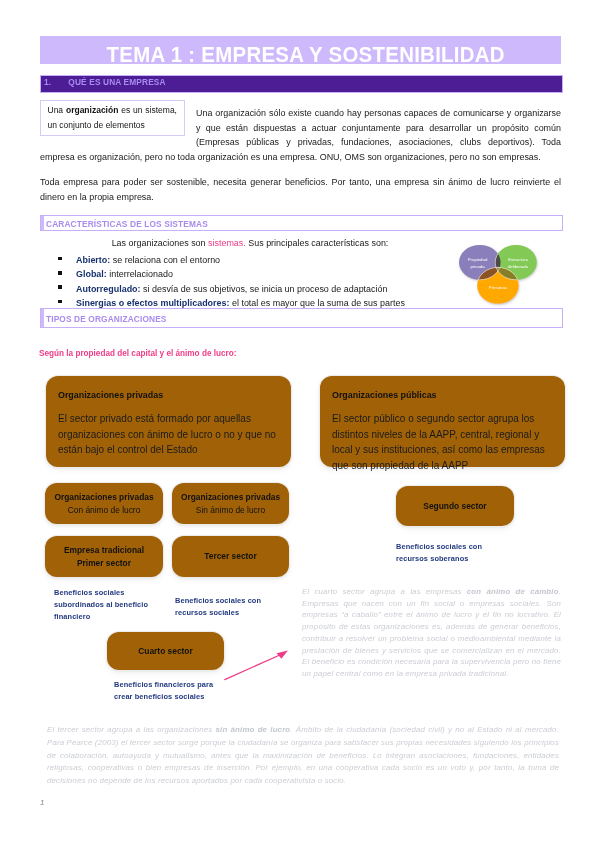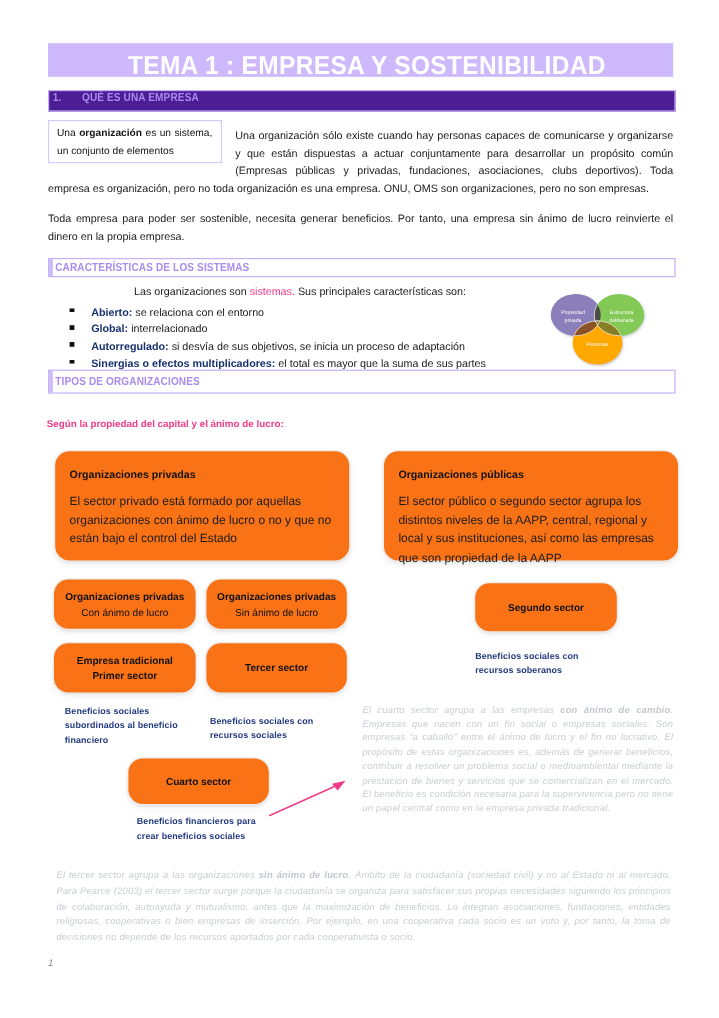--- a/index.html
+++ b/index.html
@@ -25,21 +25,21 @@
   .sec-open .lmark{width:3.4px;align-self:stretch;background:#cdb9fb;margin-right:2px;}
 
   
   .body-txt{font-size:8.95px;line-height:14.7px;color:#1a1a1a;}
   .just{text-align:justify;}
 
   .quotebox{border:1.2px solid #d8caf8;box-sizing:border-box;text-align:justify;
      font-size:8.5px;line-height:15.1px;color:#141414;padding:1.5px 7px 0 6.5px;}
 
   
-  .card{background:#f97316;border-radius:12px;
+  .card{background:#a16207;border-radius:12px;
         box-shadow:0 0 0 1px #ececed, 0 1px 3px rgba(0,0,0,.11), 0 3px 7px rgba(0,0,0,.055);
         box-sizing:border-box;}
   .card-title{font-weight:bold;font-size:8.9px;color:#111;}
   .card-body{font-size:10px;line-height:15.5px;color:#1b1b1b;}
   .mini{display:flex;flex-direction:column;align-items:center;justify-content:center;
         text-align:center;font-size:8.4px;line-height:12.6px;color:#111;}
   .mini b{font-weight:bold;}
 
   .blue-note{color:#22397f;font-weight:bold;font-size:7.4px;line-height:12.2px;
      text-align:left;letter-spacing:.1px;}

